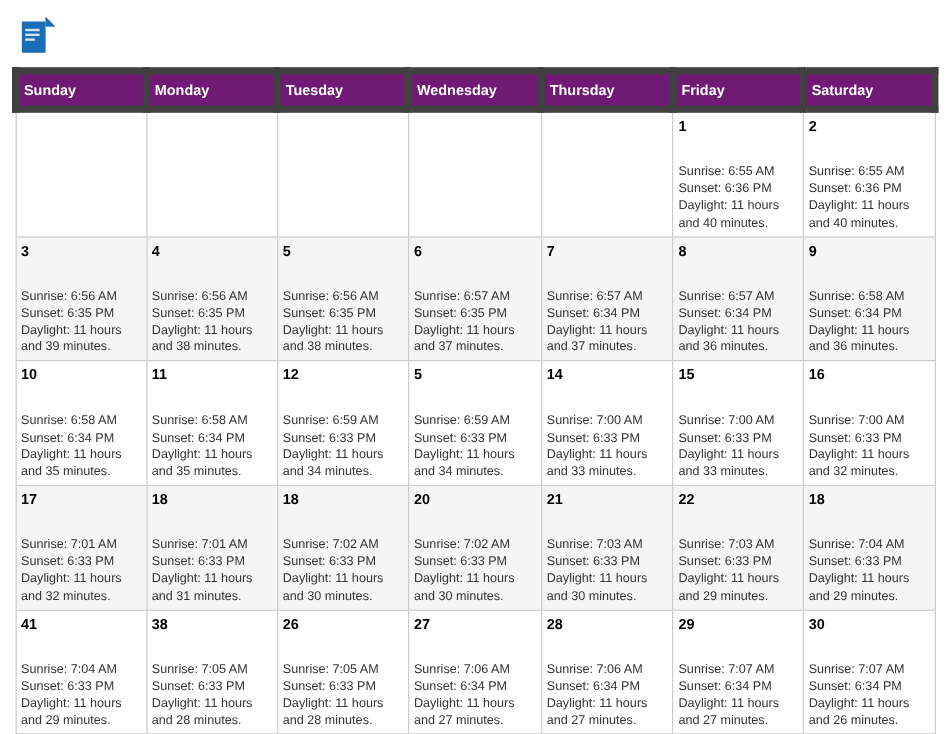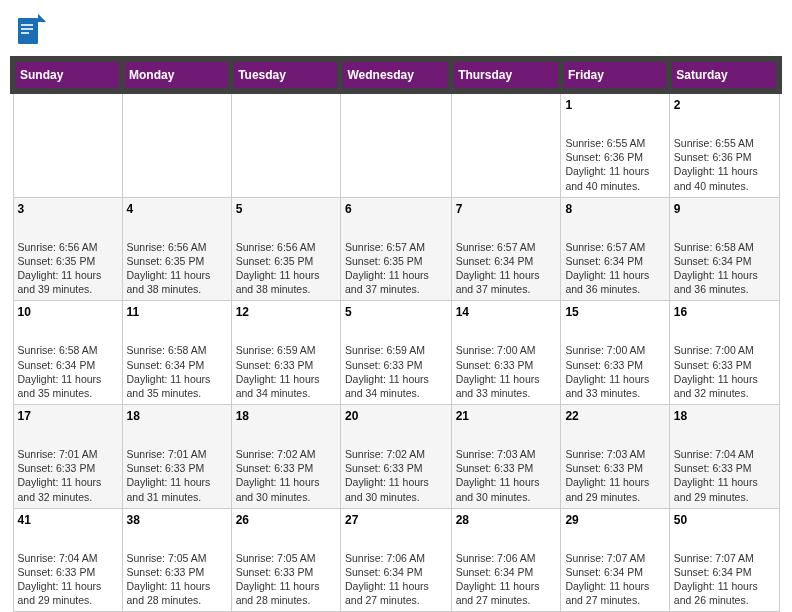--- a/index.html
+++ b/index.html
@@ -263,18 +263,18 @@
         </td>
         <td>
           <span class="day-number">28</span>
           <div class="day-info">Sunrise: 7:06 AM<br>Sunset: 6:34 PM<br>Daylight: 11 hours<br>and 27 minutes.</div>
         </td>
         <td>
           <span class="day-number">29</span>
           <div class="day-info">Sunrise: 7:07 AM<br>Sunset: 6:34 PM<br>Daylight: 11 hours<br>and 27 minutes.</div>
         </td>
         <td>
-          <span class="day-number">50</span>
+          <span class="day-number">30</span>
           <div class="day-info">Sunrise: 7:07 AM<br>Sunset: 6:34 PM<br>Daylight: 11 hours<br>and 26 minutes.</div>
         </td>
       </tr>
     </tbody>
 </table>
 
 </body></html>

